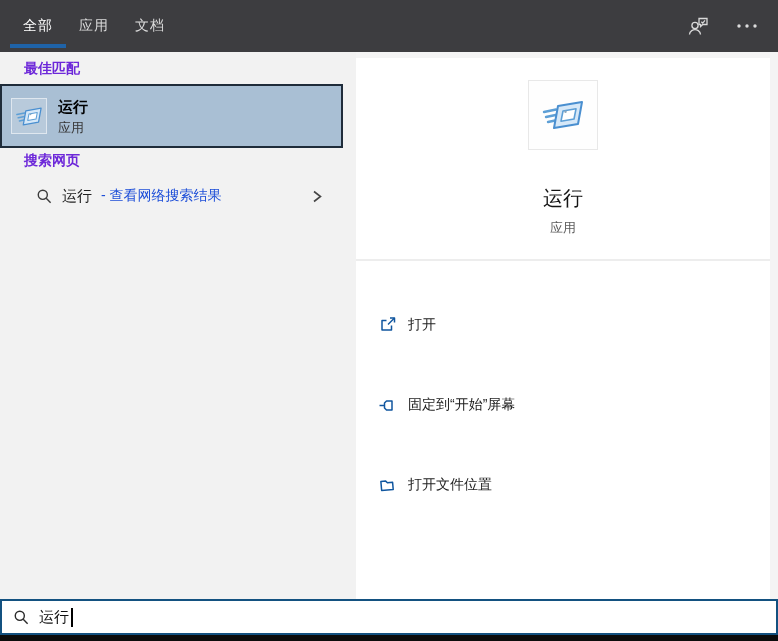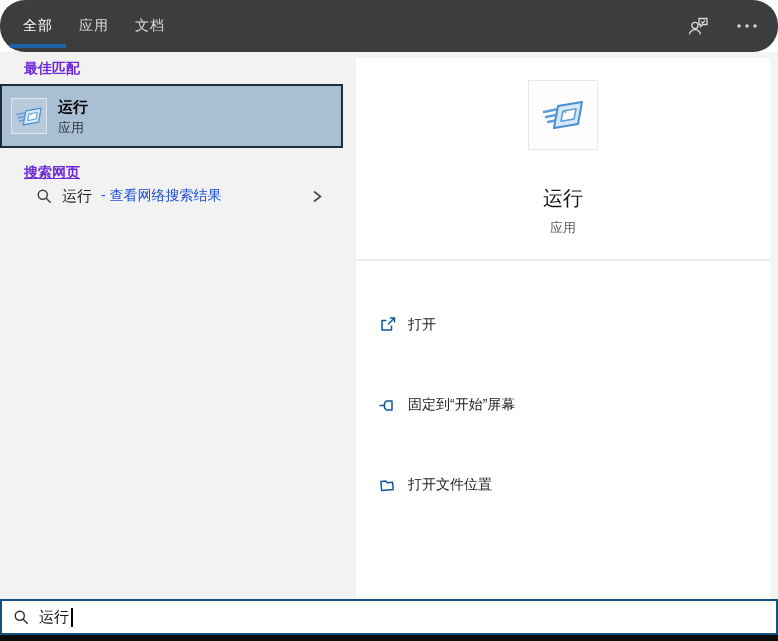--- a/index.html
+++ b/index.html
@@ -5,21 +5,21 @@
   * { margin:0; padding:0; box-sizing:border-box; }
   html,body { width:778px; height:641px; overflow:hidden; }
   body {
     font-family:"Liberation Sans","DejaVu Sans",sans-serif;
     position:relative; background:#fff; width:778px; height:641px;
   }
 
   
   .topbar {
     position:absolute; top:0; left:0; width:778px; height:52px;
-    background:#3d3d40; display:flex; align-items:stretch;border-radius:25px;
+    background:#3d3d40; display:flex; align-items:stretch;
   }
   .tabs { display:flex; padding-left:10px; }
   .tab {
     position:relative; padding:0 13px; display:flex; align-items:center;
     font-size:14px; color:#dcdcdc; cursor:default; letter-spacing:1px;
   }
   .tab.selected { color:#ffffff; }
   .tab.selected::after {
     content:""; position:absolute; left:0; right:0; bottom:4px; height:4px;
     background:#1f63a8;
@@ -33,21 +33,21 @@
 
   
   .left-panel {
     position:absolute; left:0; top:52px; width:356px; height:547px;
     background:#f2f2f2;
   }
   .section-header {
     position:absolute; left:24px; font-size:14px; font-weight:bold; color:#6d28d9;
   }
   .hdr-best { top:8px; }
-  .hdr-web  { top:112px;text-decoration:underline; }
+  .hdr-web  { top:100px; }
   .best-match-item {
     position:absolute; left:0; top:32px; width:343px; height:64px;
     background:#a9bfd4; border:2px solid #1f2c3a; display:flex; align-items:center;
   }
   .bm-tile {
     width:36px; height:36px; margin-left:9px; flex:0 0 auto;
     border:1px solid rgba(255,255,255,.55); background:rgba(255,255,255,.18);
     display:flex; align-items:center; justify-content:center;
   }
   .bm-text { margin-left:11px; }

